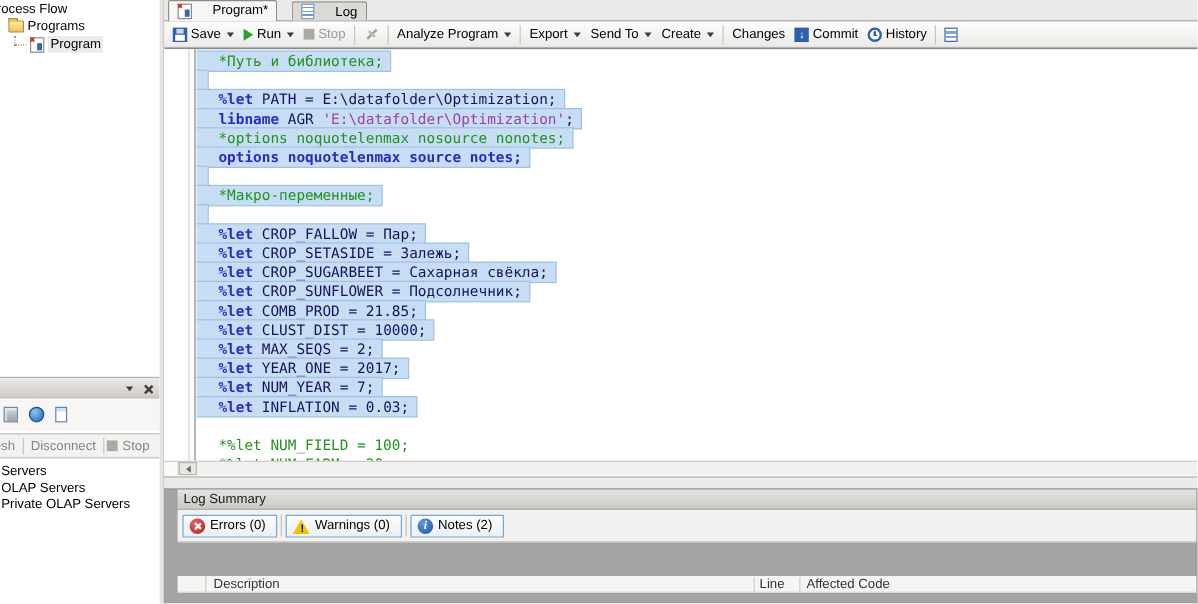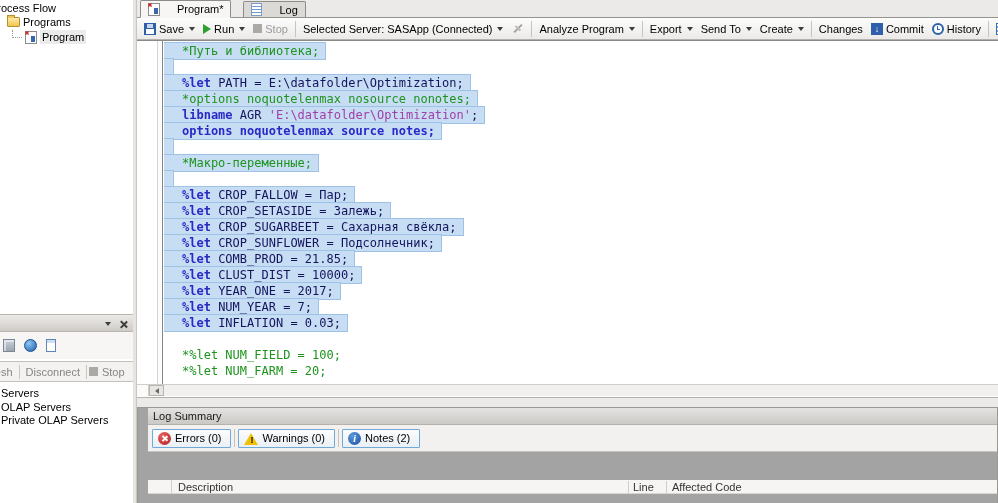--- a/index.html
+++ b/index.html
@@ -178,24 +178,20 @@
     <span class="tbtn">
       <span class="run-ico"></span>
       <span>Run</span>
       <span class="caret"></span>
     </span>
     <span class="tbtn disabled">
       <span class="stop-ico"></span>
       <span>Stop</span>
     </span>
     <span class="tsep"></span>
-    <span class="tbtn">
-      <span>Selected Server: SASApp (Connected)</span>
-      <span class="caret"></span>
-    </span>
     <span class="tbtn disabled">
       <span class="disc-ico"></span>
     </span>
     <span class="tsep"></span>
     <span class="tbtn">
       <span>Analyze Program</span>
       <span class="caret"></span>
     </span>
     <span class="tsep"></span>
     <span class="tbtn">
@@ -228,32 +224,33 @@
 
     </span>
   </div>
 
   <div id="editor">
     <div id="gutter"></div>
     <div id="code">
         <div class="code-line"><span class="sel"><span class="tok-c">*Путь и библиотека;</span></span></div>
         <div class="code-line"><span class="sel stub"></span></div>
         <div class="code-line"><span class="sel"><span class="tok-k">%let</span><span class="tok-p"> PATH = E:\datafolder\Optimization;</span></span></div>
+        <div class="code-line"><span class="sel"><span class="tok-k">libname</span><span class="tok-p"> AGR </span><span class="tok-s">'E:\datafolder\Optimization'</span><span class="tok-p">;</span></span></div>
         <div class="code-line"><span class="sel"><span class="tok-c">*options noquotelenmax nosource nonotes;</span></span></div>
-        <div class="code-line"><span class="sel"><span class="tok-k">libname</span><span class="tok-p"> AGR </span><span class="tok-s">'E:\datafolder\Optimization'</span><span class="tok-p">;</span></span></div>
         <div class="code-line"><span class="sel"><span class="tok-k">options noquotelenmax source notes;</span></span></div>
         <div class="code-line"><span class="sel stub"></span></div>
         <div class="code-line"><span class="sel"><span class="tok-c">*Макро-переменные;</span></span></div>
         <div class="code-line"><span class="sel stub"></span></div>
         <div class="code-line"><span class="sel"><span class="tok-k">%let</span><span class="tok-p"> CROP_FALLOW = Пар;</span></span></div>
         <div class="code-line"><span class="sel"><span class="tok-k">%let</span><span class="tok-p"> CROP_SETASIDE = Залежь;</span></span></div>
         <div class="code-line"><span class="sel"><span class="tok-k">%let</span><span class="tok-p"> CROP_SUGARBEET = Сахарная свёкла;</span></span></div>
         <div class="code-line"><span class="sel"><span class="tok-k">%let</span><span class="tok-p"> CROP_SUNFLOWER = Подсолнечник;</span></span></div>
         <div class="code-line"><span class="sel"><span class="tok-k">%let</span><span class="tok-p"> COMB_PROD = 21.85;</span></span></div>
         <div class="code-line"><span class="sel"><span class="tok-k">%let</span><span class="tok-p"> CLUST_DIST = 10000;</span></span></div>
+        <div class="code-line"><span class="sel"><span class="tok-k">%let</span><span class="tok-p"> MAX_SEQS = 2;</span></span></div>
         <div class="code-line"><span class="sel"><span class="tok-k">%let</span><span class="tok-p"> YEAR_ONE = 2017;</span></span></div>
         <div class="code-line"><span class="sel"><span class="tok-k">%let</span><span class="tok-p"> NUM_YEAR = 7;</span></span></div>
         <div class="code-line"><span class="sel"><span class="tok-k">%let</span><span class="tok-p"> INFLATION = 0.03;</span></span></div>
         <div class="code-line"></div>
         <div class="code-line"><span class="indent"><span class="tok-c">*%let NUM_FIELD = 100;</span></span></div>
         <div class="code-line"><span class="indent"><span class="tok-c">*%let NUM_FARM = 20;</span></span></div>
       </div>
     <div id="hscroll">
       <span class="scroll-corner"></span>
       <span class="scroll-btn">

